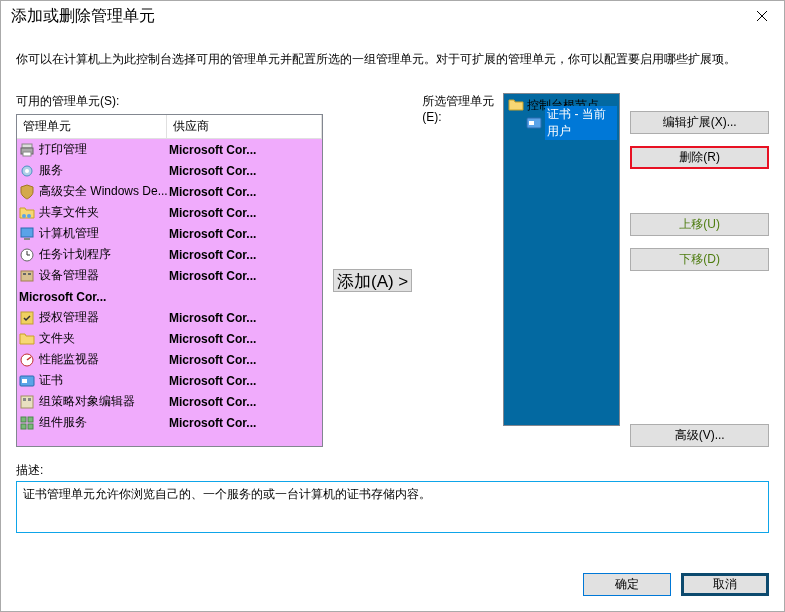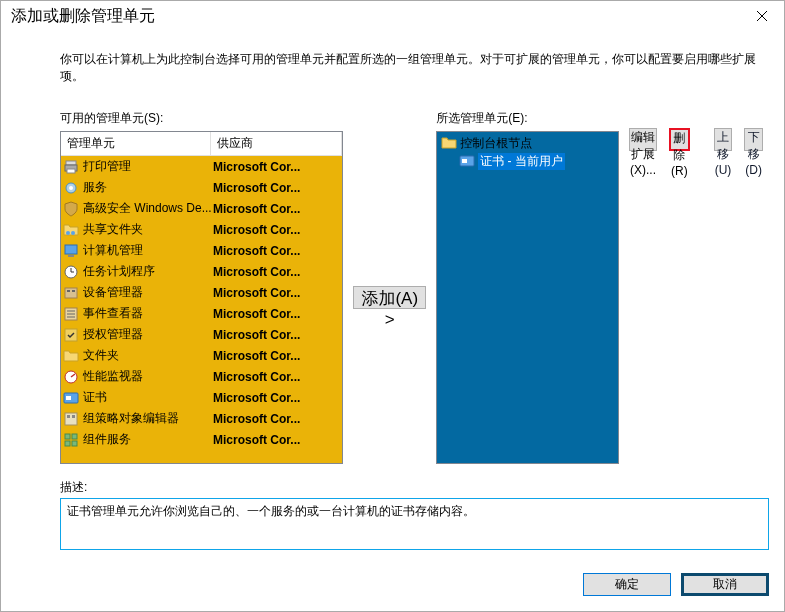--- a/index.html
+++ b/index.html
@@ -3,44 +3,44 @@
 <meta charset="utf-8">
 <style>
 * { box-sizing: border-box; margin: 0; padding: 0; }
 body { font-family: "Microsoft YaHei", "Segoe UI", sans-serif; font-size: 12px; background: #fff; }
 .dialog { width: 785px; height: 612px; border: 1px solid #aaa; display: flex; flex-direction: column; }
 .titlebar { height: 30px; display: flex; align-items: center; justify-content: space-between; padding: 0 0 0 10px; background: #fff; }
 .titlebar-text { font-size: 16px; }
 .titlebar-btns { display: flex; }
 .titlebar-btn { width: 45px; height: 30px; display: flex; align-items: center; justify-content: center; cursor: pointer; }
 .titlebar-btn svg { width: 10px; height: 10px; }
-.content { flex: 1; padding: 10px 15px 0 15px; display: flex; flex-direction: column; margin-left: 44px; }
+.content { flex: 1; padding: 10px 15px 0 15px; display: flex; flex-direction: column; }
 .intro { margin: 10px 0 25px 0; }
 .panels { display: flex; gap: 10px; }
 .left-panel { display: flex; flex-direction: column; width: 310px; }
 .panel-label { margin-bottom: 4px; }
-.snapins-grid { border: 1px solid #828790; height: 333px; overflow-y: scroll; background: #eab308; }
+.snapins-grid { border: 1px solid #828790; height: 333px; overflow-y: scroll; background: #f0abfc; }
 .grid-header { display: flex; background: #fff; position: sticky; top: 0; border-bottom: 1px solid #e0e0e0; }
 .grid-header-cell { padding: 3px 6px; border-right: 1px solid #e0e0e0; background: #fff; font-weight: normal; }
 .col-name { width: 150px; }
 .col-vendor { flex: 1; }
 .grid-row { display: flex; align-items: center; height: 21px; padding: 0 2px; cursor: default; }
 .grid-cell-name { width: 150px; display: flex; align-items: center; gap: 4px; overflow: hidden; white-space: nowrap; }
 .grid-cell-vendor { flex: 1; overflow: hidden; white-space: nowrap; text-overflow: ellipsis; font-weight: bold; }
 .row-icon { width: 16px; height: 16px; flex-shrink: 0; display: inline-flex; align-items: center; justify-content: center; }
 .middle-panel { display: flex; flex-direction: column; justify-content: center; width: 80px; padding-top: 20px; }
 .add-btn { height: 23px; border: 1px solid #adadad; background: #e1e1e1; cursor: pointer; font-family: inherit; font-size: 17px; }
-.right-panel { display: flex; flex-direction: column; width: 200px; }
+.right-panel { display: flex; flex-direction: row; width: 200px; }
 .tree { border: 1px solid #828790; height: 333px; background: #0369a1; padding: 2px; overflow: auto; }
 .tree-item { display: flex; align-items: center; gap: 3px; height: 18px; padding-left: 2px; cursor: default; }
 .tree-item.child { padding-left: 20px; }
 .tree-item.selected .tree-label { background: #0078d7; color: #fff; padding: 0 2px; }
-.buttons-panel { width: 140px; display: flex; flex-direction: row; gap: 12px; padding-top: 18px; }
+.buttons-panel { width: 140px; display: flex; flex-direction: column; gap: 12px; padding-top: 18px; }
 .side-btn { height: 23px; border: 1px solid #adadad; background: #e1e1e1; cursor: pointer; font-family: inherit; font-size: 12px; }
-.side-btn:disabled { color: #0f172a; }
+.side-btn:disabled { color: #4d7c0f; }
 .side-btn.highlighted { border: 2px solid #e81123; }
 .spacer { flex: 1; }
 .desc-section { margin-top: 15px; }
 .desc-label { margin-bottom: 2px; }
 .desc-box { border: 1px solid #0ea5e9; height: 52px; padding: 4px 6px; }
 .footer { display: flex; justify-content: flex-end; gap: 10px; padding: 12px 15px 15px 0; }
 .footer-btn { width: 88px; height: 23px; border: 3px solid #0c4a6e; background: #e1e1e1; cursor: pointer; font-family: inherit; font-size: 12px; }
 .footer-btn.default { border: 1px solid #0078d7; }
 ::-webkit-scrollbar { width: 17px; }
 ::-webkit-scrollbar-track { background: #f0f0f0; }
@@ -156,31 +156,20 @@
                       <rect x="2" y="3" width="12" height="10" fill="#d8c090" stroke="#a08050"></rect>
                       <rect x="4" y="5" width="3" height="2" fill="#666"></rect>
                       <rect x="9" y="5" width="3" height="2" fill="#666"></rect>
                     </svg>
                   </span>
                   <span>设备管理器</span>
                 </div>
                 <div class="grid-cell-vendor">Microsoft Cor...</div>
               </div>
               <div class="grid-row">
-                <div class="grid-cell-name">
-                  <span class="row-icon">
-                    <svg width="16" height="16" viewBox="0 0 16 16">
-                      <rect x="2" y="2" width="12" height="12" fill="#e8d4a0" stroke="#a08050"></rect>
-                      <line x1="4" y1="5" x2="12" y2="5" stroke="#666"></line>
-                      <line x1="4" y1="8" x2="12" y2="8" stroke="#666"></line>
-                      <line x1="4" y1="11" x2="12" y2="11" stroke="#666"></line>
-                    </svg>
-                  </span>
-                  <span>事件查看器</span>
-                </div>
                 <div class="grid-cell-vendor">Microsoft Cor...</div>
               </div>
               <div class="grid-row">
                 <div class="grid-cell-name">
                   <span class="row-icon">
                     <svg width="16" height="16" viewBox="0 0 16 16">
                       <rect x="2" y="2" width="12" height="12" fill="#f0d060" stroke="#c0a030"></rect>
                       <path d="M5 8l2 2 4-4" stroke="#333" fill="none" stroke-width="1.5"></path>
                     </svg>
                   </span>

